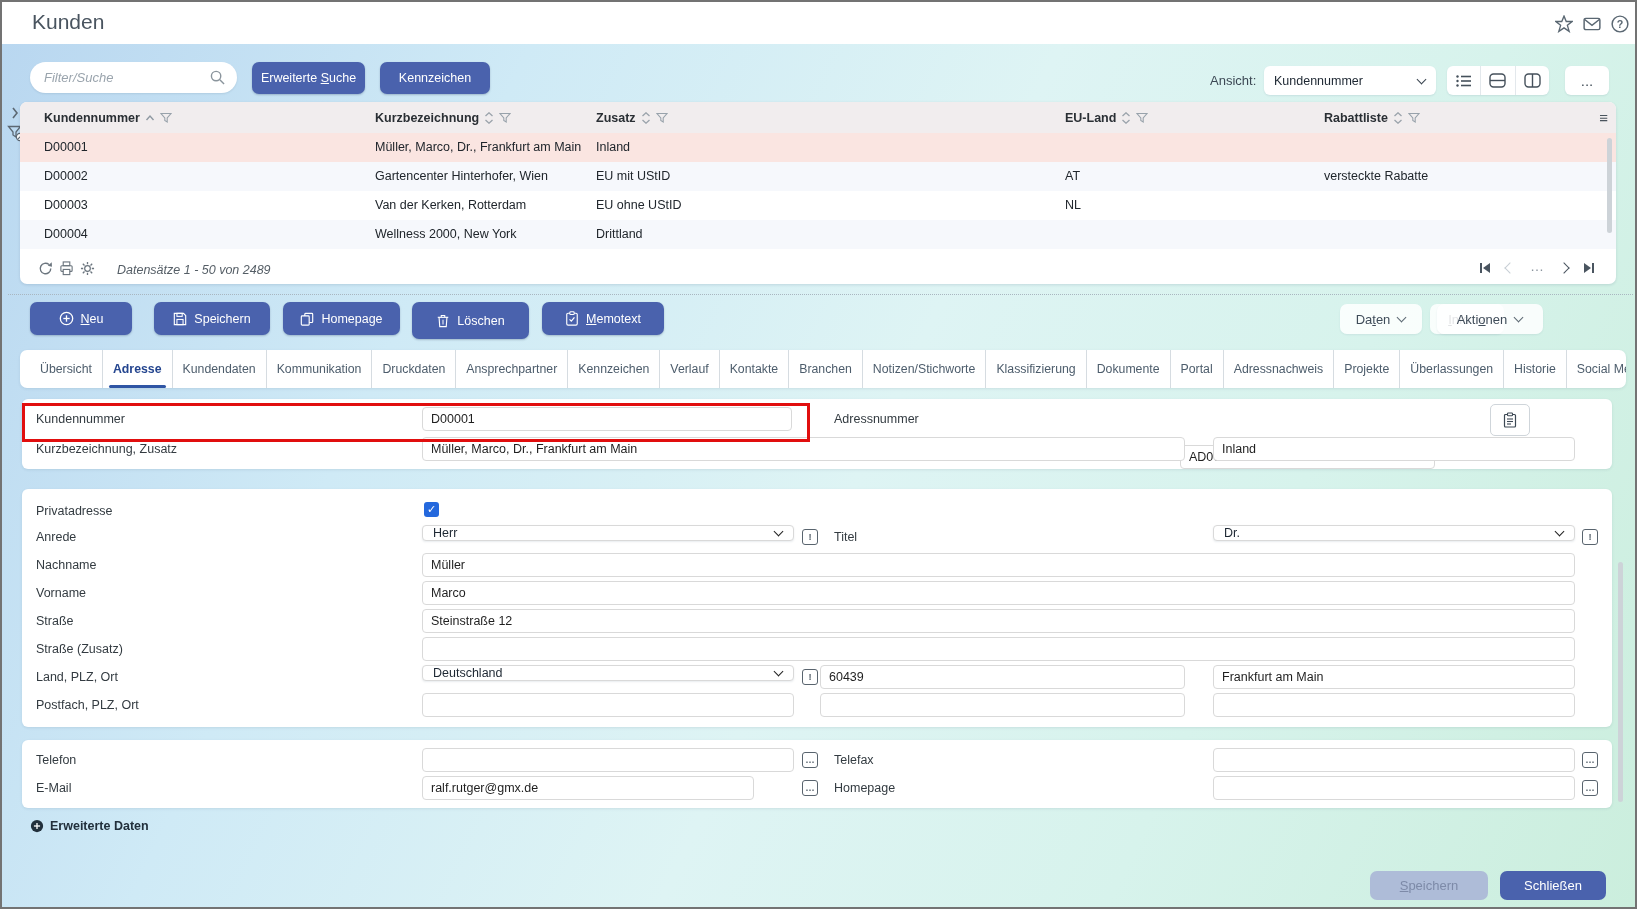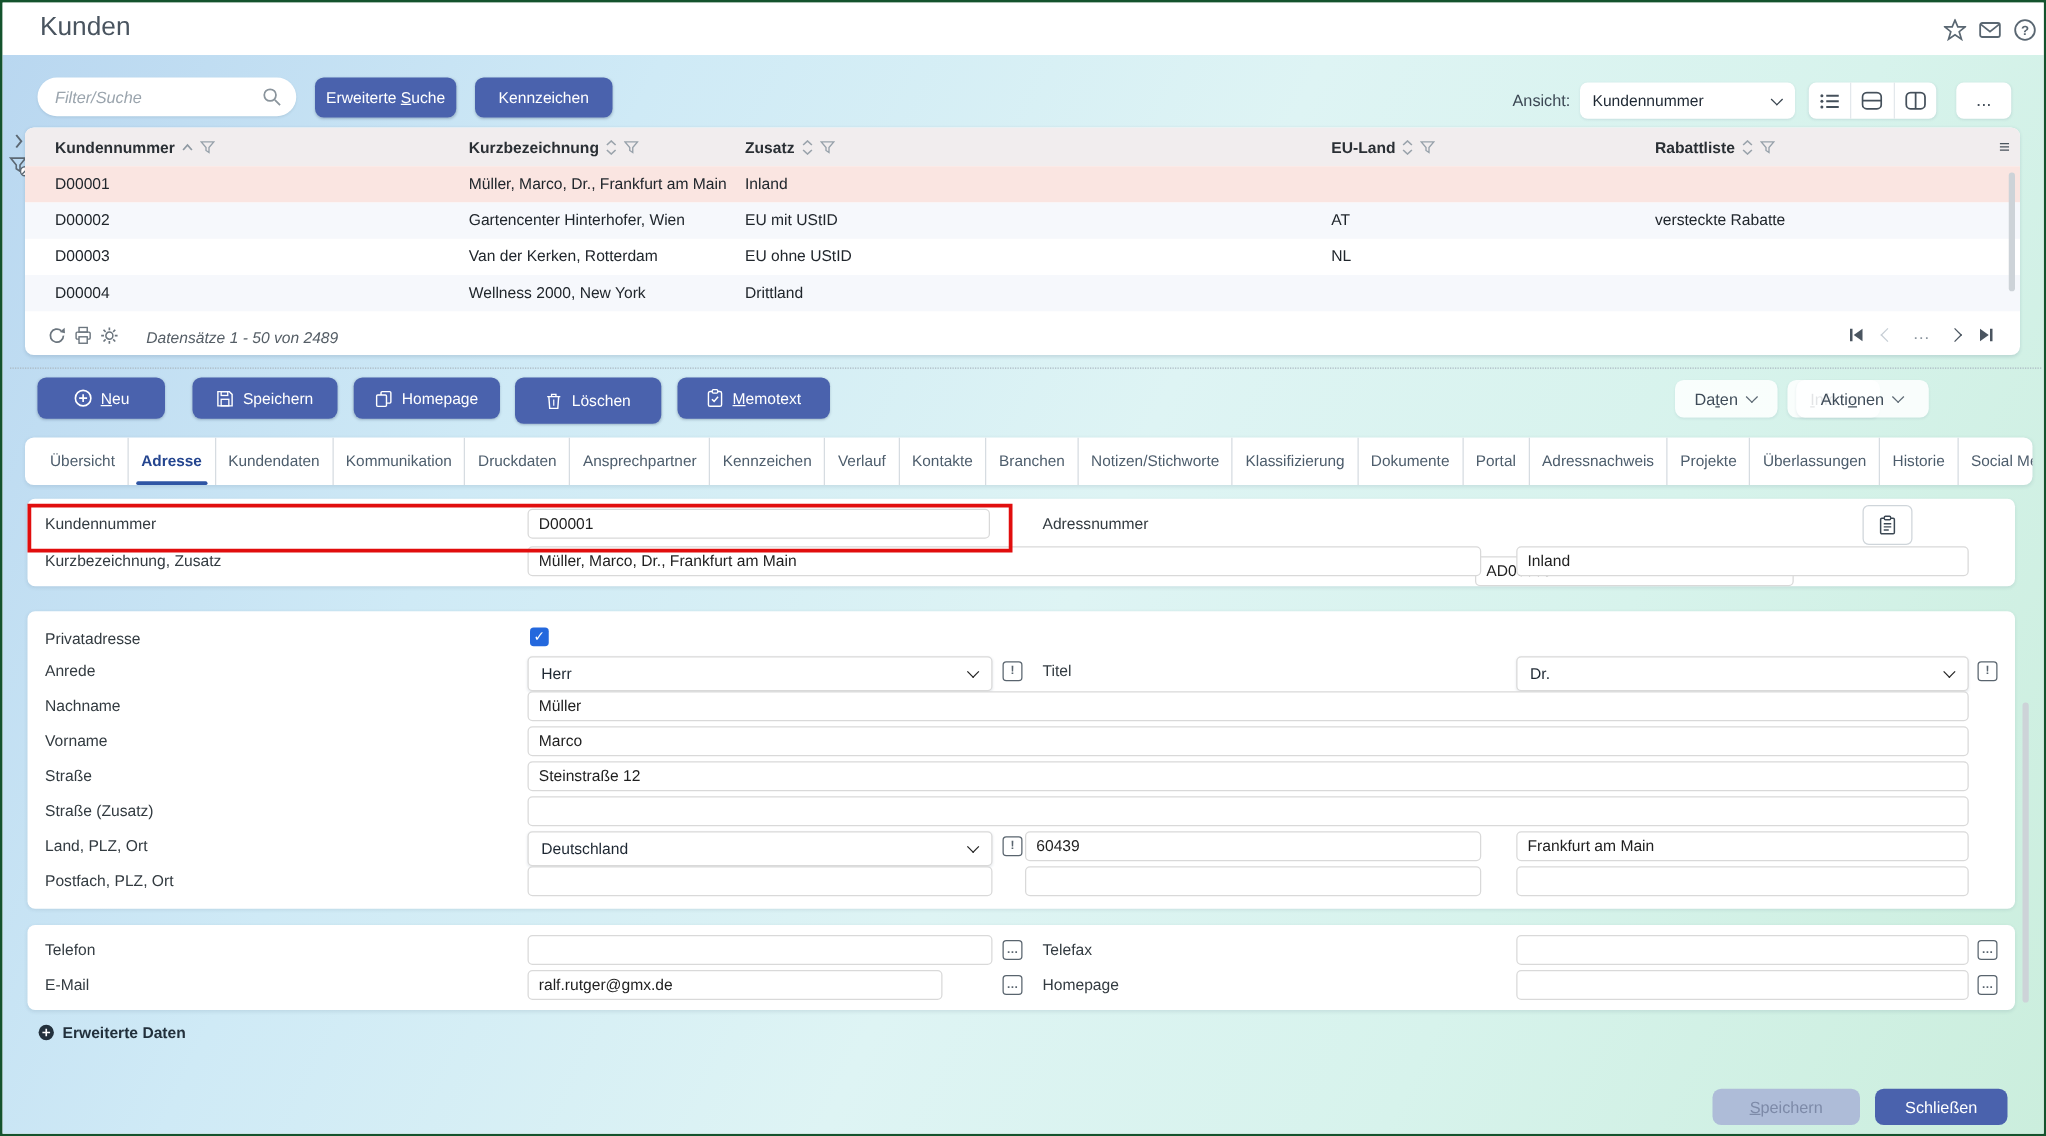--- a/index.html
+++ b/index.html
@@ -1,16 +1,16 @@
 <!DOCTYPE html>
 <html><head>
 <meta charset="utf-8">
 <style>
   html,body{margin:0;padding:0;background:#e8edf2;}
-  .page{position:relative;width:1637px;height:909px;box-sizing:border-box;border:2px solid #14532d;
+  .page{position:relative;width:1637px;height:909px;box-sizing:border-box;border:2px solid #737373;
         font-family:"Liberation Sans",sans-serif;overflow:hidden;background:#fff;}
   .abs{position:absolute;}
   
   .hdr{position:absolute;left:0;top:0;right:0;height:42px;background:#fff;}
   .title{position:absolute;left:30px;top:8px;font-size:21px;color:#49545f;}
   .hico{position:absolute;top:13px;width:18px;height:18px;color:#5a6772;cursor:pointer;}
   
   .body{position:absolute;left:0;top:42px;right:0;bottom:0;
         background:linear-gradient(115deg,#b9d7f0 0%,#cfeaf6 26%,#def4f4 52%,#d7f3ec 74%,#cbeedd 100%);}
   
@@ -65,21 +65,21 @@
   .tab{position:relative;display:flex;align-items:center;padding:0 10px;font-size:12.3px;color:#4d5d6c;
        border-right:1px solid #d6dce1;white-space:nowrap;cursor:pointer;}
   .tab:last-child{border-right:none;}
   .tab.active{color:#24458f;font-weight:700;}
   .tab.active::after{content:"";position:absolute;left:6px;right:6px;bottom:0;height:3px;background:#2f55a4;border-radius:2px;}
   
   .card{position:absolute;left:20px;width:1590px;background:#fff;border-radius:6px;box-shadow:0 1px 3px rgba(30,60,90,.10);}
   .flbl{position:absolute;font-size:12.5px;color:#333b41;height:16px;line-height:16px;white-space:nowrap;}
   .inp{position:absolute;height:24px;border:1px solid #d9d9d9;border-radius:4px;background:#fff;font-size:12.5px;color:#1f1f1f;
        font-family:inherit;padding:0 8px;box-sizing:border-box;outline:none;}
-  .fsel{position:absolute;height:28px;border:1px solid #d9d9d9;border-radius:4px;}
+  .fsel{position:absolute;height:16px;border:1px solid #d9d9d9;border-radius:4px;}
   .fsel .chev{border-color:#222;}
   .icq{position:absolute;width:16px;height:16px;border:1.3px solid #59646e;border-radius:3px;box-sizing:border-box;
        display:flex;align-items:center;justify-content:center;font-size:9.5px;font-weight:700;color:#59646e;cursor:pointer;background:#fff;line-height:1;}
   .cb{position:absolute;width:15px;height:15px;background:#2468dd;border-radius:3px;color:#fff;font-size:11px;
       display:flex;align-items:center;justify-content:center;cursor:pointer;}
   .redbox{position:absolute;left:20px;top:401px;width:782px;height:33px;border:3px solid #e10e0e;z-index:5;pointer-events:none;}
   .clipbtn{position:absolute;width:38px;height:30px;background:#fff;border:1px solid #cfd5da;border-radius:5px;cursor:pointer;
            display:flex;align-items:center;justify-content:center;color:#3c4854;}
   .ewd{position:absolute;left:28px;top:817px;display:flex;align-items:center;gap:6px;font-size:12.5px;font-weight:600;color:#22303c;cursor:pointer;}
   

